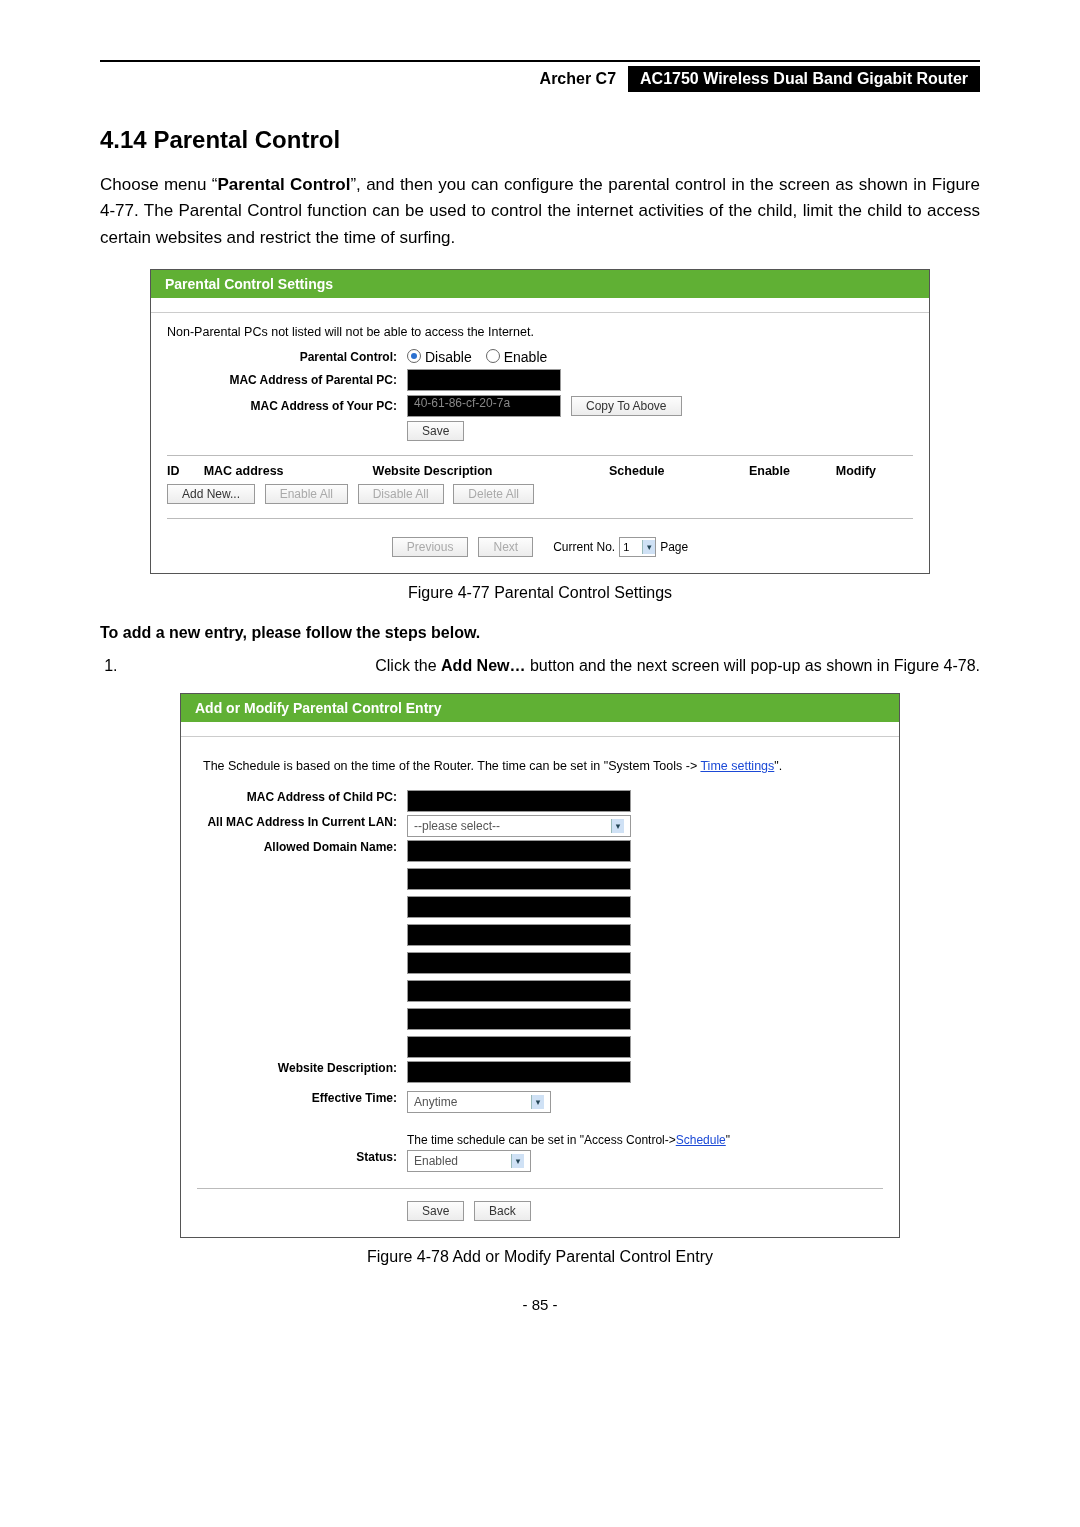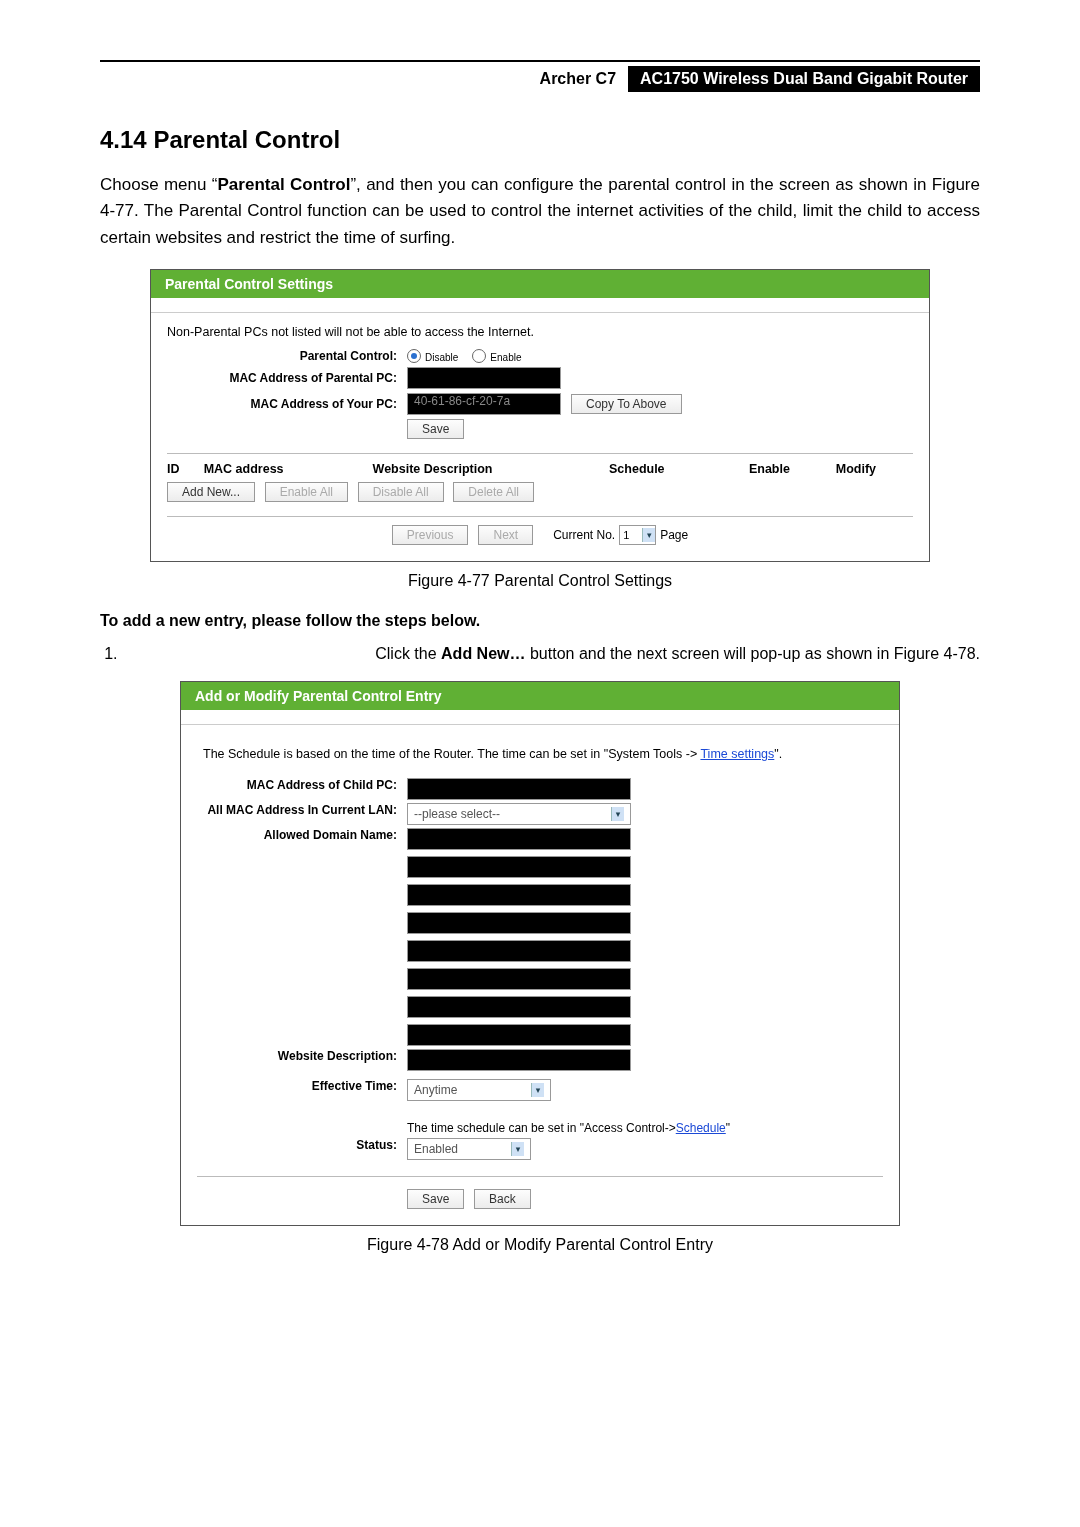--- a/index.html
+++ b/index.html
@@ -85,23 +85,23 @@
   }
   .form-label2 {
     width: 200px;
     text-align: right;
     font-weight: bold;
     font-size: 12px;
     padding-right: 10px;
   }
   .radio {
     display: inline-flex;
-    align-items: flex-end;
+    align-items: flex-start;
     margin-right: 14px;
-    font-size: 10px;
+    font-size: 14px;
   }
   .radio-dot {
     width: 12px; height: 12px; border: 1px solid #666; border-radius: 50%;
     margin-right: 4px; display: inline-flex; align-items: center; justify-content: center;
   }
   .radio-dot.checked::after {
     content: ""; width: 6px; height: 6px; background: #2a70d0; border-radius: 50%;
   }
   .txt-input {
     border: 1px solid #999;
@@ -137,21 +137,21 @@
   .th-sched { width: 145px; }
   .th-en { width: 90px; }
   .th-mod { width: 80px; }
   .btn-row { margin-top: 6px; }
   .pager {
     display: flex;
     justify-content: center;
     align-items: center;
     border-top: 1px solid #bbb;
     margin-top: 14px;
-    padding-top: 8px;
+    padding-top: 18px;
     font-size: 12px;
   }
   .pager .btn { margin-right: 10px; }
   .page-select {
     border: 1px solid #999; height: 18px; width: 32px; font-size: 11px;
     padding-left: 3px; margin: 0 4px; display: inline-flex; align-items: center; justify-content: space-between;
     background: #fff;
   }
   .chevron {
     width: 12px; height: 14px; background: #cfe1f5; display: inline-flex;
@@ -361,13 +361,14 @@
 
       <div class="save-row">
         <button class="btn">Save</button>
         <button class="btn">Back</button>
       </div>
     </div>
   </div>
 
   <div class="caption">Figure 4-78 Add or Modify Parental Control Entry</div>
 
+  <div class="pagenum">- 85 -</div>
 </div>
 
 </body></html>

